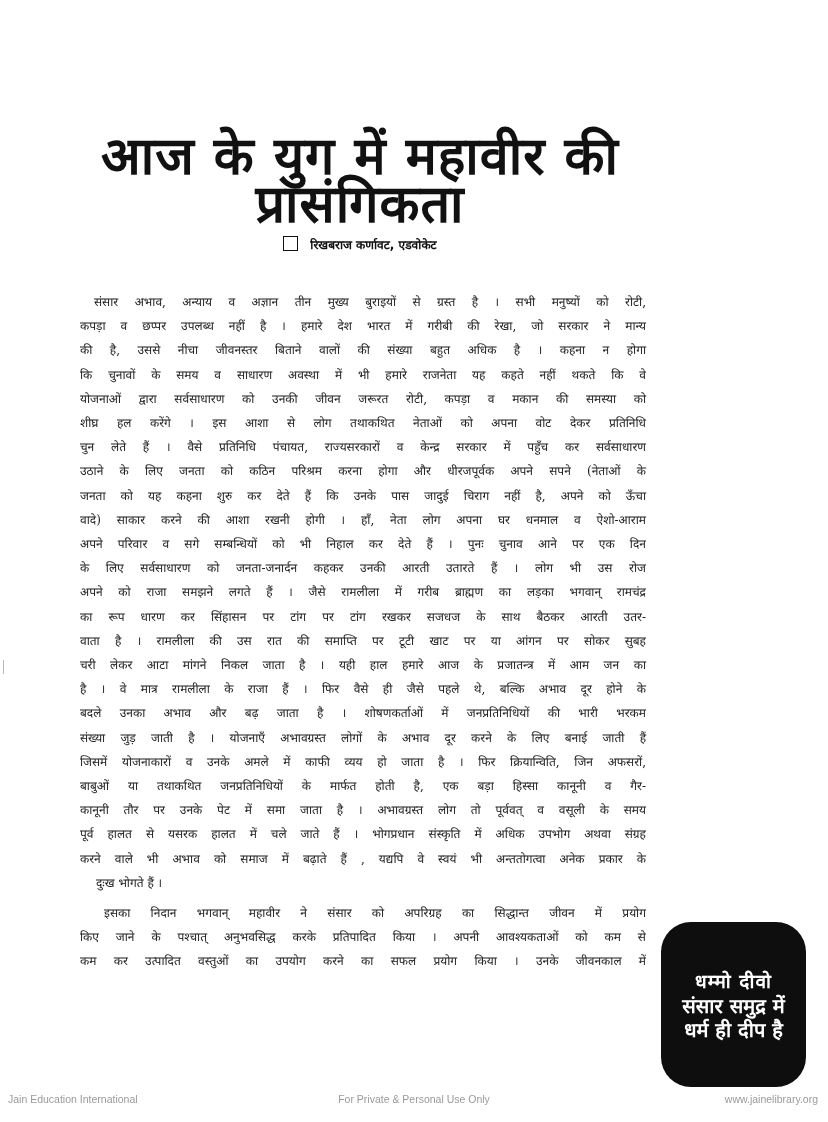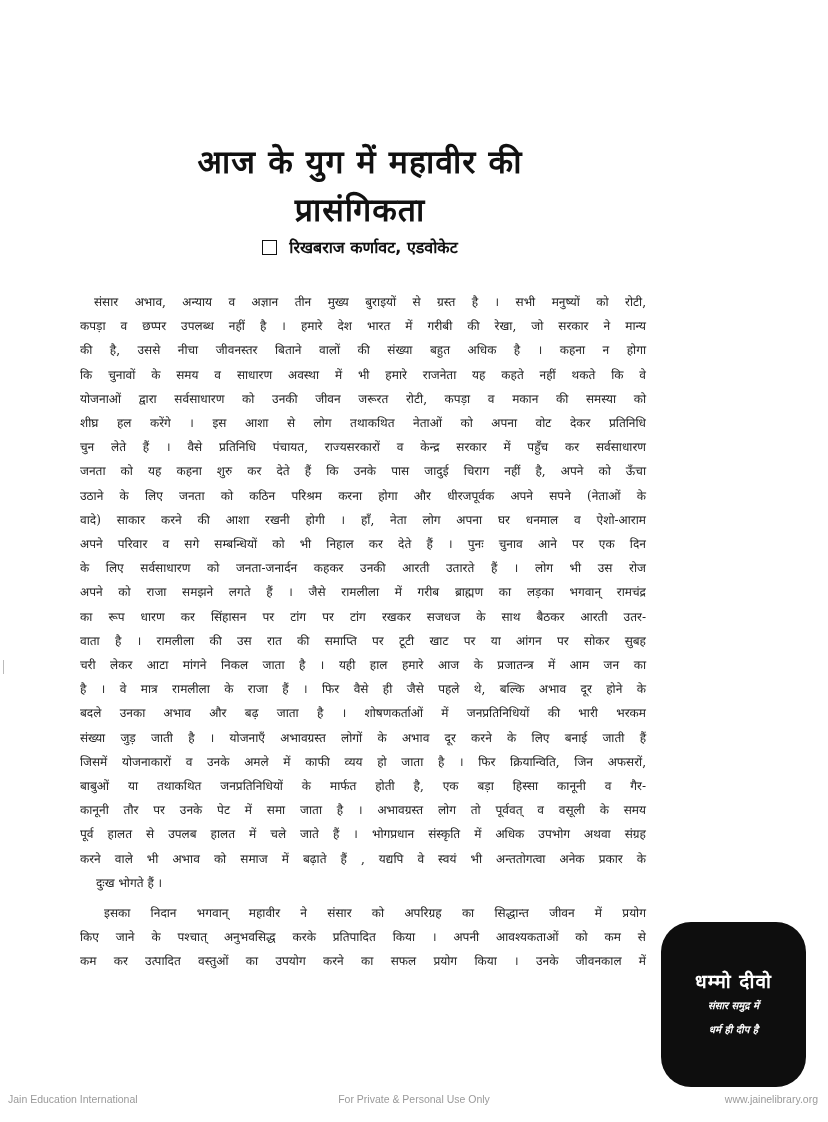--- a/index.html
+++ b/index.html
@@ -6,35 +6,35 @@
     body {
       width: 828px; height: 1122px;
       background: #ffffff;
       position: relative;
       overflow: hidden;
       font-family: "DejaVu Sans", sans-serif;
       color: #1a1a1a;
     }
     .title {
       position: absolute;
-      left: 60px; width: 600px; top: 138px;
+      left: 60px; width: 600px; top: 132px;
       text-align: center;
       font-family: "DejaVu Sans", sans-serif;
       font-weight: bold;
-      font-size: 32px;
+      font-size: 52px;
       line-height: 48px;
       color: #111;
       letter-spacing: 1px;
     }
     .author {
       position: absolute;
       left: 60px; width: 600px; top: 236px;
       text-align: center;
       font-weight: bold;
-      font-size: 16px;
+      font-size: 12px;
       color: #111;
     }
     .author .box {
       display: inline-block;
       width: 13px; height: 13px;
       border: 1.5px solid #111;
       vertical-align: -2px;
       margin-right: 12px;
     }
     .body-text {
@@ -62,21 +62,21 @@
       width: 145px; height: 165px;
       background: #0e0e0e;
       color: #fff;
       font-weight: bold;
       text-align: center;
       box-sizing: border-box;
       padding-top: 46px;
       border-radius: 30px;
     }
     .quote-box .q1 { font-size: 19px; line-height: 26px; letter-spacing: 1px; }
-    .quote-box .q2 { font-size: 10px; line-height: 24px; font-style: italic; }
+    .quote-box .q2 { font-size: 20px; line-height: 24px; }
     .footer {
       position: absolute;
       top: 1093px; left: 0; width: 828px;
       font-family: "Liberation Sans", sans-serif;
       font-size: 10.5px;
       color: #9a9a9a;
     }
     .footer span { position: absolute; top: 0; }
     .footer .f-left { left: 8px; }
     .footer .f-center { left: 0; width: 828px; text-align: center; }
@@ -102,36 +102,36 @@
 
 <div class="body-text" id="body">
     <div>
       <span class="line indent" style="padding-left: 14px;">संसार अभाव, अन्याय व अज्ञान तीन मुख्य बुराइयों से ग्रस्त है । सभी मनुष्यों को रोटी,</span>
       <span class="line">कपड़ा व छप्पर उपलब्ध नहीं है । हमारे देश भारत में गरीबी की रेखा, जो सरकार ने मान्य</span>
       <span class="line">की है, उससे नीचा जीवनस्तर बिताने वालों की संख्या बहुत अधिक है । कहना न होगा</span>
       <span class="line">कि चुनावों के समय व साधारण अवस्था में भी हमारे राजनेता यह कहते नहीं थकते कि वे</span>
       <span class="line">योजनाओं द्वारा सर्वसाधारण को उनकी जीवन जरूरत रोटी, कपड़ा व मकान की समस्या को</span>
       <span class="line">शीघ्र हल करेंगे । इस आशा से लोग तथाकथित नेताओं को अपना वोट देकर प्रतिनिधि</span>
       <span class="line">चुन लेते हैं । वैसे प्रतिनिधि पंचायत, राज्यसरकारों व केन्द्र सरकार में पहुँच कर सर्वसाधारण</span>
+      <span class="line">उठाने के लिए जनता को कठिन परिश्रम करना होगा और धीरजपूर्वक अपने सपने (नेताओं के</span>
       <span class="line">जनता को यह कहना शुरु कर देते हैं कि उनके पास जादुई चिराग नहीं है, अपने को ऊँचा</span>
-      <span class="line">उठाने के लिए जनता को कठिन परिश्रम करना होगा और धीरजपूर्वक अपने सपने (नेताओं के</span>
       <span class="line">वादे) साकार करने की आशा रखनी होगी । हाँ, नेता लोग अपना घर धनमाल व ऐशो-आराम</span>
       <span class="line">अपने परिवार व सगे सम्बन्धियों को भी निहाल कर देते हैं । पुनः चुनाव आने पर एक दिन</span>
       <span class="line">के लिए सर्वसाधारण को जनता-जनार्दन कहकर उनकी आरती उतारते हैं । लोग भी उस रोज</span>
       <span class="line">अपने को राजा समझने लगते हैं । जैसे रामलीला में गरीब ब्राह्मण का लड़का भगवान् रामचंद्र</span>
       <span class="line">का रूप धारण कर सिंहासन पर टांग पर टांग रखकर सजधज के साथ बैठकर आरती उतर-</span>
       <span class="line">वाता है । रामलीला की उस रात की समाप्ति पर टूटी खाट पर या आंगन पर सोकर सुबह</span>
       <span class="line">चरी लेकर आटा मांगने निकल जाता है । यही हाल हमारे आज के प्रजातन्त्र में आम जन का</span>
       <span class="line">है । वे मात्र रामलीला के राजा हैं । फिर वैसे ही जैसे पहले थे, बल्कि अभाव दूर होने के</span>
       <span class="line">बदले उनका अभाव और बढ़ जाता है । शोषणकर्ताओं में जनप्रतिनिधियों की भारी भरकम</span>
       <span class="line">संख्या जुड़ जाती है । योजनाएँ अभावग्रस्त लोगों के अभाव दूर करने के लिए बनाई जाती हैं</span>
       <span class="line">जिसमें योजनाकारों व उनके अमले में काफी व्यय हो जाता है । फिर क्रियान्विति, जिन अफसरों,</span>
       <span class="line">बाबुओं या तथाकथित जनप्रतिनिधियों के मार्फत होती है, एक बड़ा हिस्सा कानूनी व गैर-</span>
       <span class="line">कानूनी तौर पर उनके पेट में समा जाता है । अभावग्रस्त लोग तो पूर्ववत् व वसूली के समय</span>
-      <span class="line">पूर्व हालत से उपलब हालत में चले जाते हैं । भोगप्रधान संस्कृति में अधिक उपभोग अथवा संग्रह</span>
+      <span class="line">पूर्व हालत से यसरक हालत में चले जाते हैं । भोगप्रधान संस्कृति में अधिक उपभोग अथवा संग्रह</span>
       <span class="line">करने वाले भी अभाव को समाज में बढ़ाते हैं , यद्यपि वे स्वयं भी अन्ततोगत्वा अनेक प्रकार के</span>
       <span class="line last">दुःख भोगते हैं ।</span>
     </div>
     <div class="pgap"></div>
     <div>
       <span class="line indent" style="padding-left: 24px;">इसका निदान भगवान् महावीर ने संसार को अपरिग्रह का सिद्धान्त जीवन में प्रयोग</span>
       <span class="line">किए जाने के पश्चात् अनुभवसिद्ध करके प्रतिपादित किया । अपनी आवश्यकताओं को कम से</span>
       <span class="line">कम कर उत्पादित वस्तुओं का उपयोग करने का सफल प्रयोग किया । उनके जीवनकाल में</span>
     </div>
   </div>

